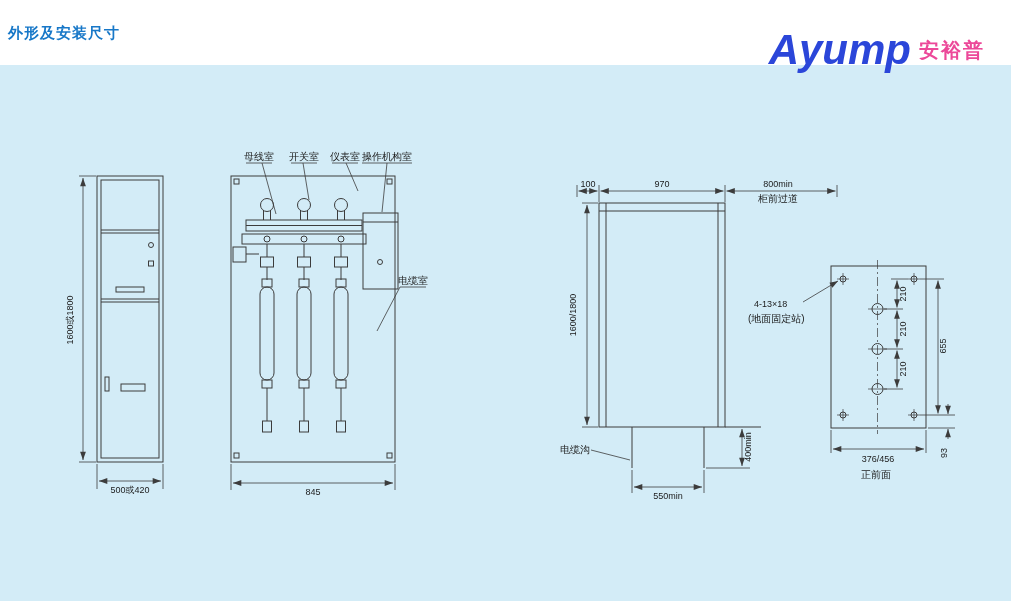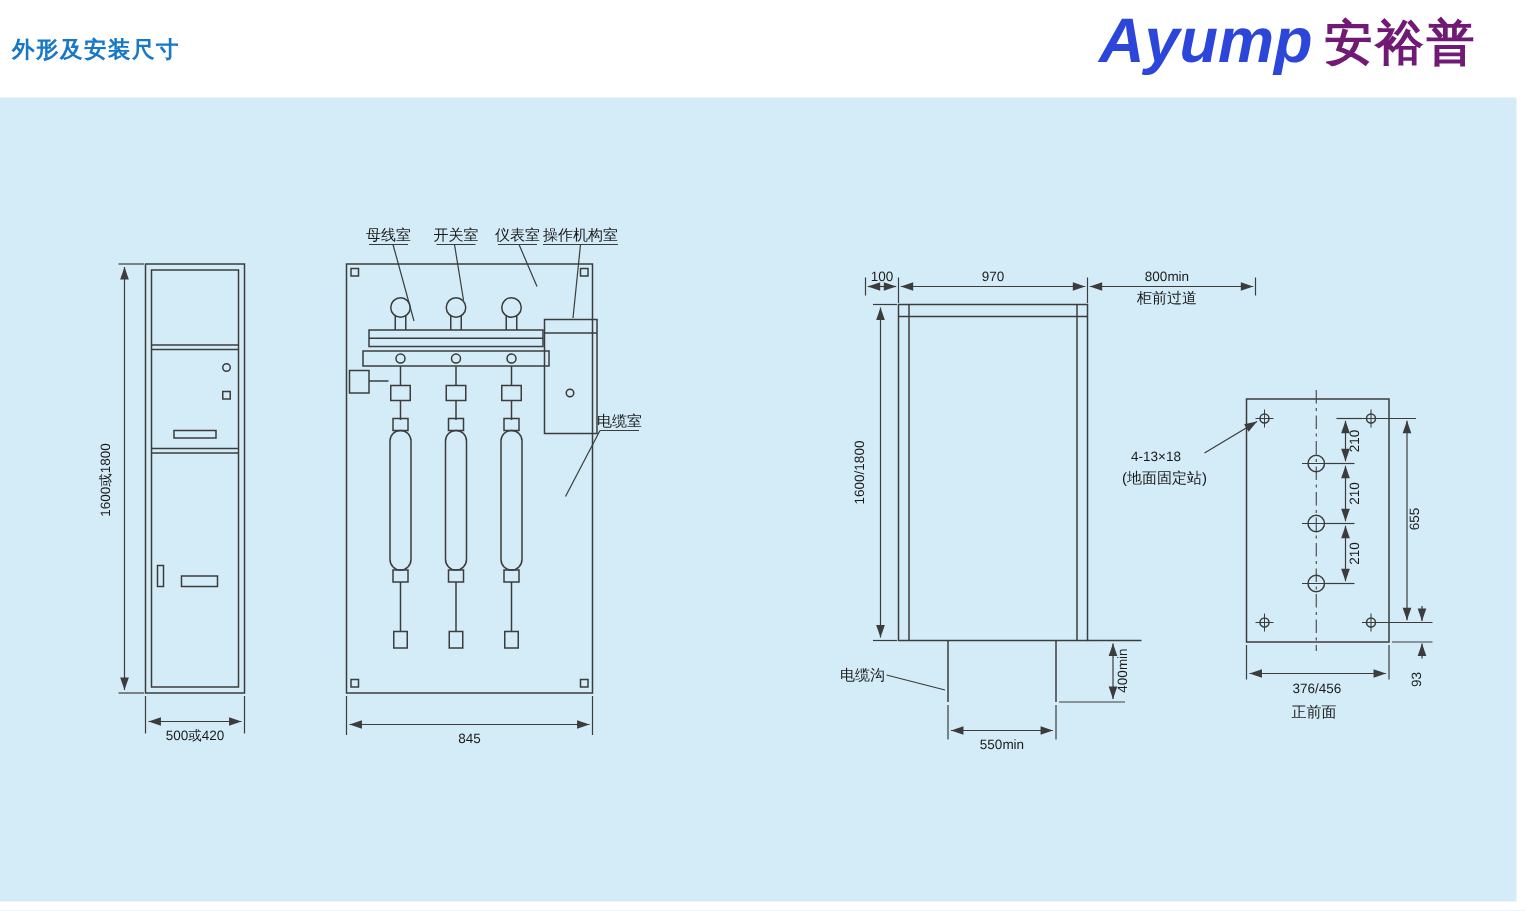--- a/index.html
+++ b/index.html
@@ -4,23 +4,23 @@
 <style>
   html,body{margin:0;padding:0}
   body{
     width:1019px;height:607px;position:relative;background:#ffffff;
     font-family:"Liberation Sans","DejaVu Sans",sans-serif;overflow:hidden;
   }
   .page-title{
     position:absolute;left:8px;top:24px;font-size:15px;font-weight:bold;
     color:#1878c8;letter-spacing:1px;z-index:2;
   }
-  .logo{position:absolute;top:3px;right:34px;display:flex;align-items:flex-end;gap:8px;z-index:2}
+  .logo{position:absolute;top:26px;right:34px;display:flex;align-items:center;gap:8px;z-index:2}
   .logo-en{font-size:42px;font-weight:800;font-style:italic;color:#2b46d9;letter-spacing:0px}
-  .logo-cn{font-size:32px;font-weight:700;color:#701a75;letter-spacing:2px}
+  .logo-cn{font-size:20px;font-weight:700;color:#ec4899;letter-spacing:2px}
   svg.drawing{position:absolute;left:0;top:0;z-index:1}
   svg text{fill:#1b1b1b;stroke:none;font-size:9px;font-family:"Liberation Sans","DejaVu Sans",sans-serif}
   svg text.cjk{font-size:10px}
   svg text.mid{text-anchor:middle}
 </style>
 </head>
 <body>
 
 <div class="page-title">外形及安装尺寸</div>
 

